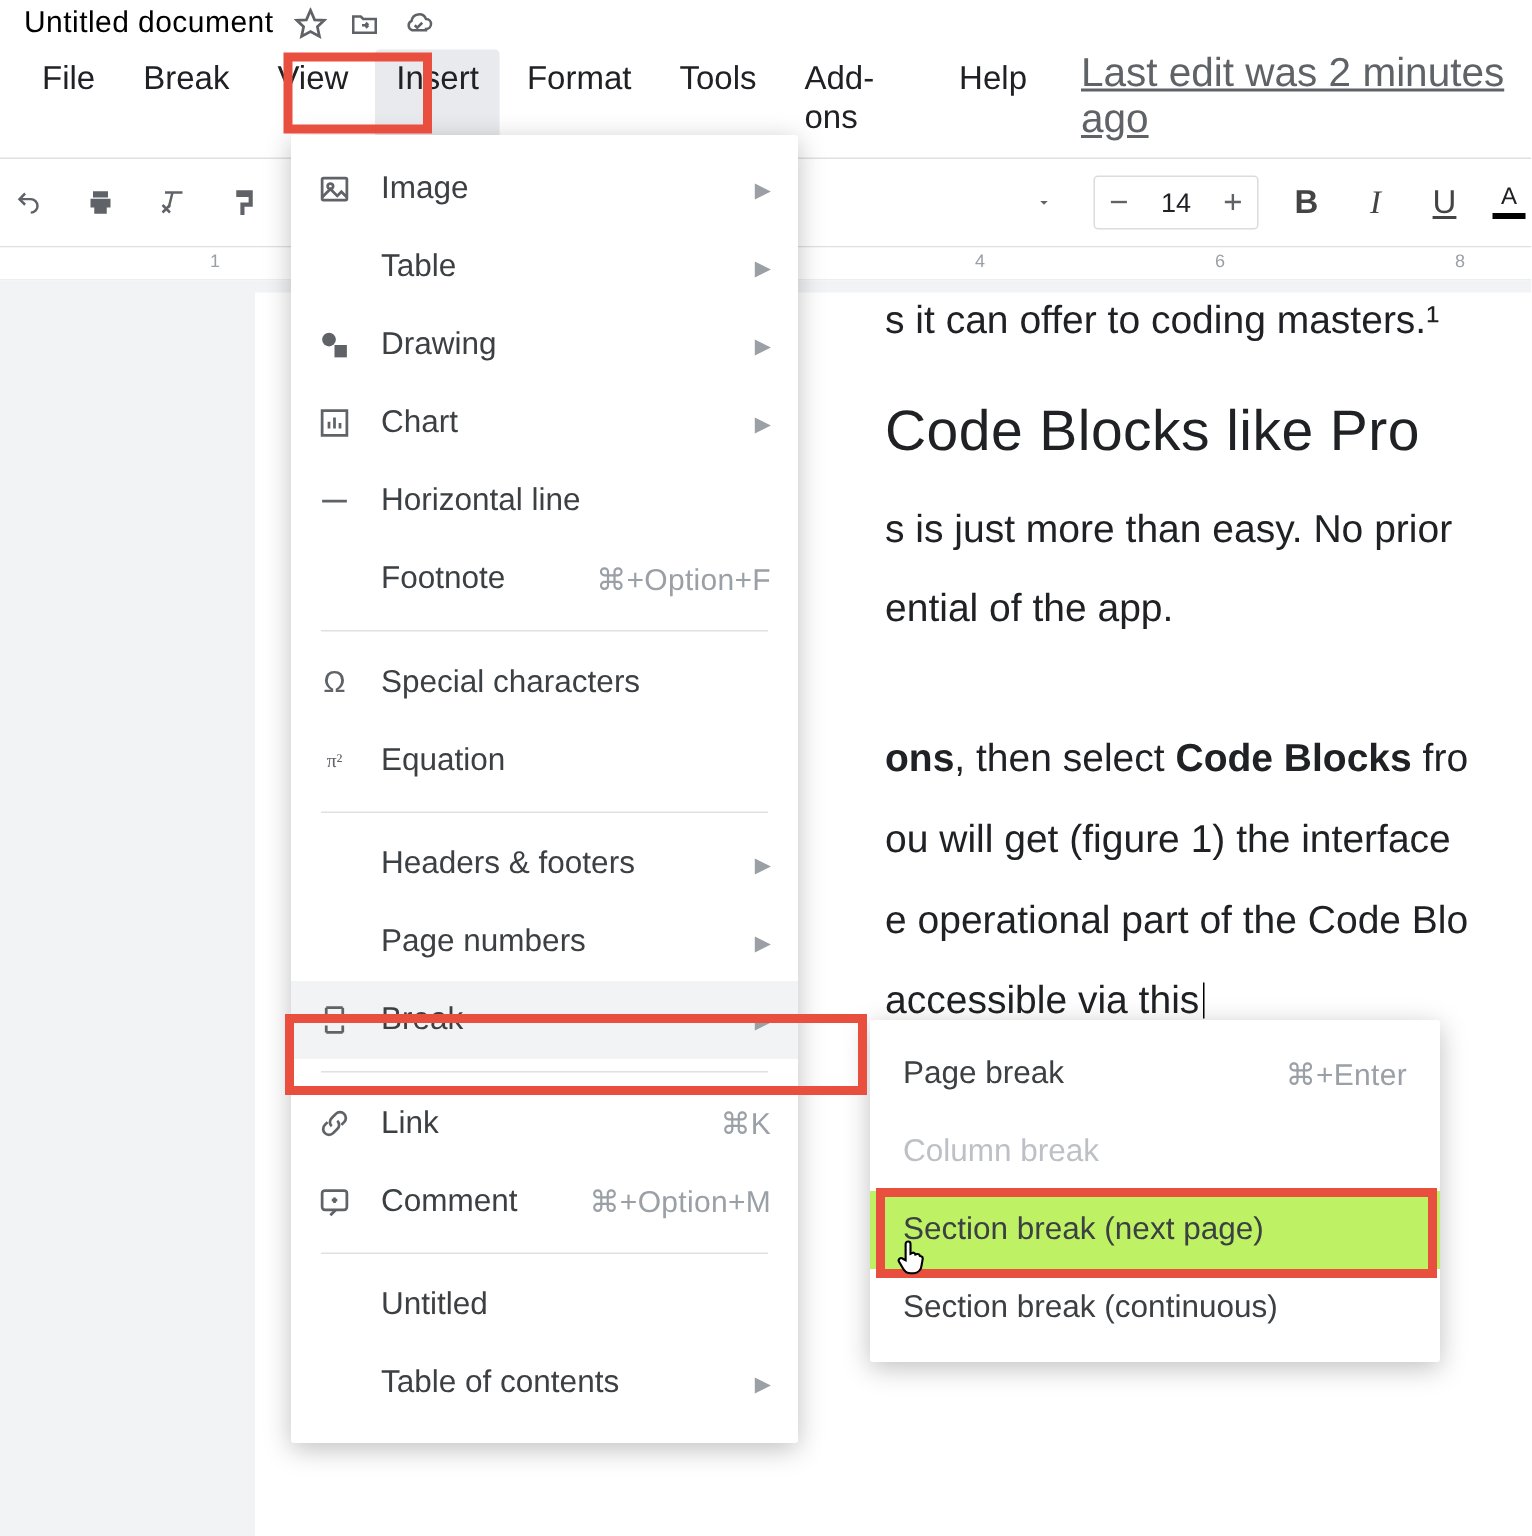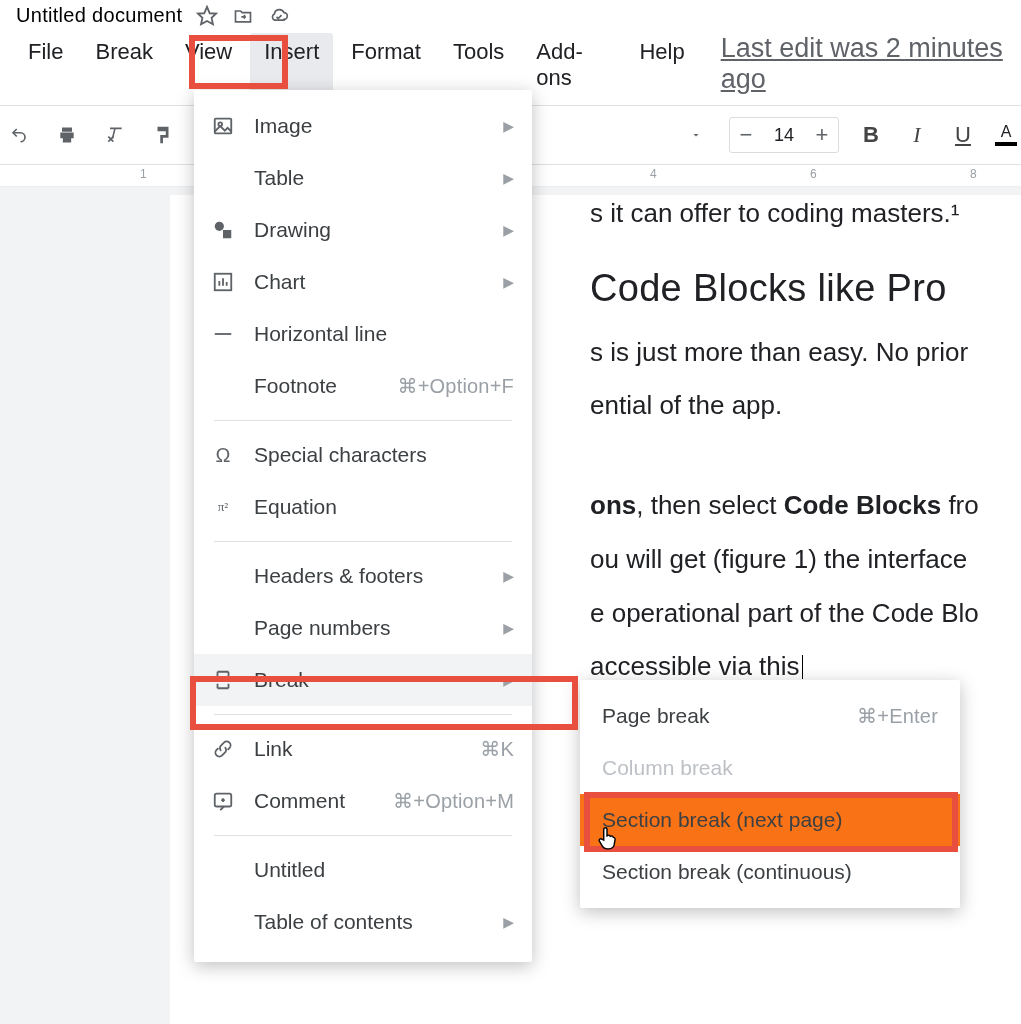--- a/index.html
+++ b/index.html
@@ -134,21 +134,21 @@
     width: 380px;
     background:#fff;
     box-shadow: 0 4px 18px rgba(0,0,0,0.25);
     border-radius:2px;
     padding: 10px 0;
     z-index:60;
     font-size:21px;
   }
   .submenu .dd-item { padding: 0 22px; }
   .submenu .dd-item.disabled .dd-label { color:#bdc1c6; }
-  .submenu .dd-item.hover { background:#f97316; }
+  .submenu .dd-item.hover { background:#bef264; }
   
   .anno {
     position:absolute;
     border: 6px solid #e94f3f;
     pointer-events:none;
     z-index:100;
   }
   
   .hand-cursor {
     position:absolute;

